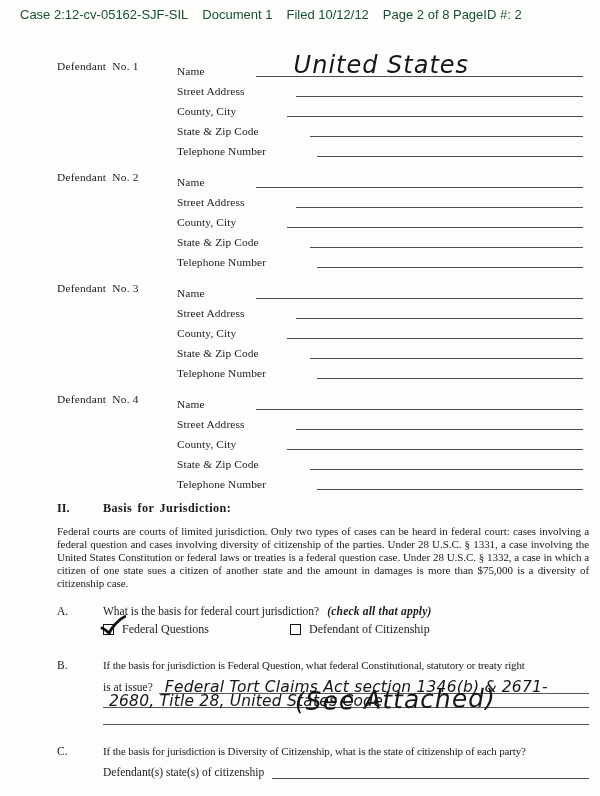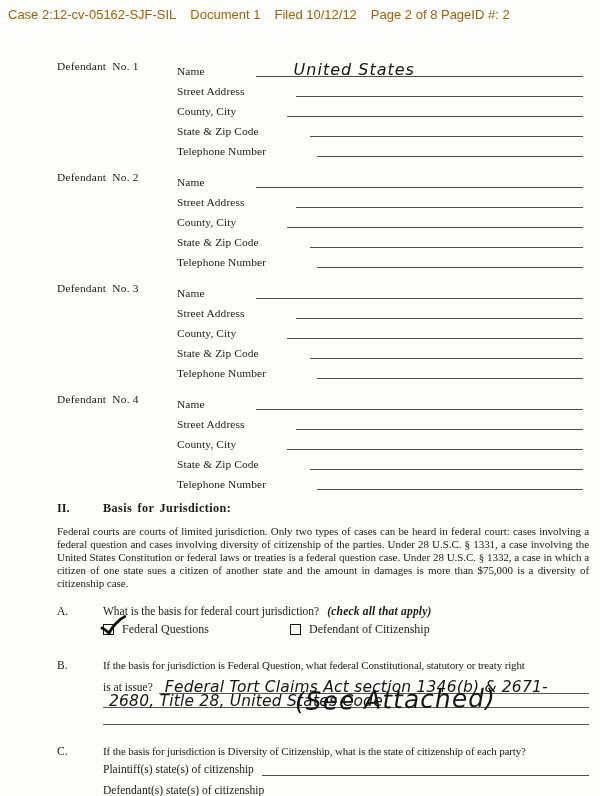--- a/index.html
+++ b/index.html
@@ -1,37 +1,37 @@
 <!DOCTYPE html>
 <html><head>
 <meta charset="utf-8">
 <style>
   html,body{margin:0;padding:0;background:#ffffff;}
   .page{width:600px;height:796px;position:relative;background:#fdfdfb;
         font-family:"Liberation Serif",serif;color:#1b1b1b;overflow:hidden;}
 
   
-  .stamp{position:absolute;top:7px;left:8px;font-family:"Liberation Sans",sans-serif;
-         font-size:13px;color:#a16207;white-space:nowrap;}
+  .stamp{position:absolute;top:7px;left:20px;font-family:"Liberation Sans",sans-serif;
+         font-size:13px;color:#14532d;white-space:nowrap;}
   .stamp span{margin-right:14px;}
   .stamp span:last-child{margin-right:0;}
 
   .content{position:absolute;top:57px;left:57px;right:11px;}
 
   
   .def-block{display:flex;margin-bottom:11px;}
   .def-label{width:120px;flex:none;font-size:11.4px;white-space:pre;padding-top:3px;letter-spacing:.2px;}
   .def-fields{flex:1;margin-right:6px;}
   .frow{display:flex;align-items:flex-end;height:20px;font-size:11.4px;gap:44px;}
   .flabel{white-space:nowrap;padding-right:7px;letter-spacing:.1px;}
   .fline{flex:1;border-bottom:1px solid #4e4e4e;position:relative;height:16px;align-self:flex-end;}
 
   
   .hand{font-family:"DejaVu Sans",sans-serif;font-style:italic;color:#161616;white-space:nowrap;}
-  .hand-name{position:absolute;left:38px;bottom:-3px;font-size:16px;letter-spacing:1px;}
+  .hand-name{position:absolute;left:38px;bottom:-3px;font-size:24px;letter-spacing:1px;}
   .hand-b{position:absolute;left:6px;bottom:-1px;font-size:15.5px;letter-spacing:.2px;}
 
   
   .sec-head{display:flex;margin-top:8px;font-size:12.2px;font-weight:bold;}
   .sec-num{width:46px;flex:none;}
   .sec-title{letter-spacing:.4px;word-spacing:2px;}
   .para{margin:9px 0 0;font-size:11px;line-height:13px;text-align:justify;letter-spacing:-.05px;}
 
   .q-row{display:flex;font-size:11.5px;line-height:14px;}
   .q-row.a{margin-top:14px;}
@@ -228,24 +228,20 @@
         </div>
         <div class="b-full b-full3"></div>
         <div class="hand see-attached">(See Attached)</div>
       </div>
     </div>
 
     <div class="q-row c">
       <span class="q-letter">C.</span>
       <div class="q-body">
         <div class="squeeze">If the basis for jurisdiction is Diversity of Citizenship, what is the state of citizenship of each party?</div>
-        <div class="c-field">
-          <span class="clabel">Plaintiff(s) state(s) of citizenship</span>
-          <span class="fline"></span>
-        </div>
         <div class="c-field second">
           <span class="clabel">Defendant(s) state(s) of citizenship</span>
           <span class="fline"></span>
         </div>
       </div>
     </div>
 
   </div>
 </div>
 

